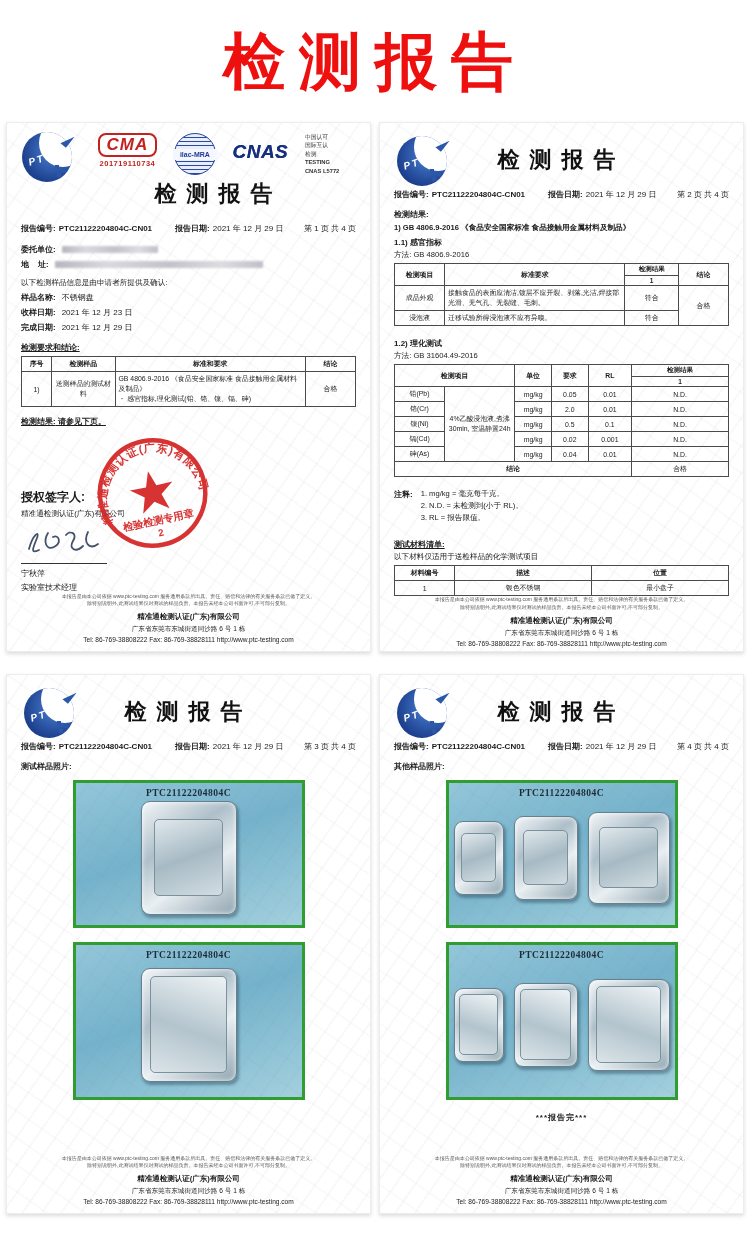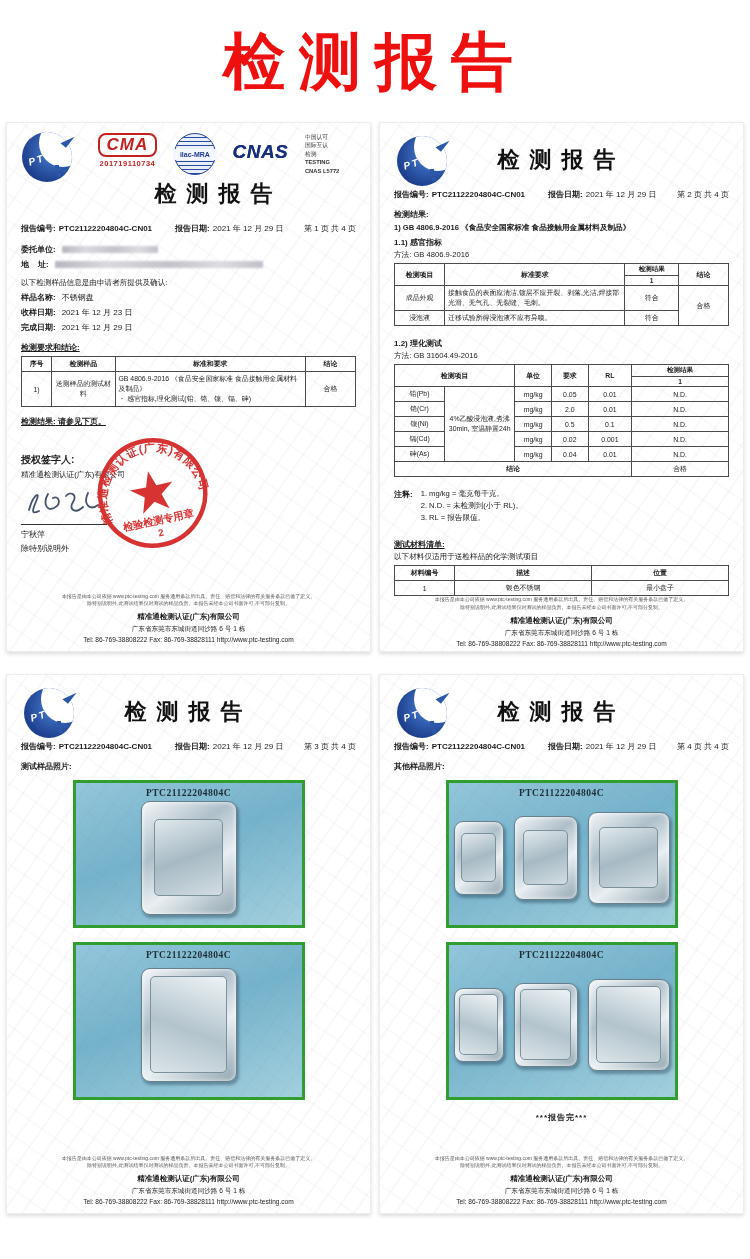--- a/index.html
+++ b/index.html
@@ -69,21 +69,21 @@
   th, td { border:1px solid #4a4a4a; font-size:6.9px; padding:2px 3px; text-align:center; vertical-align:middle; font-weight:normal; }
   th { font-weight:bold; }
   td.left { text-align:left; }
   .sub-h { font-size:6.5px; padding:1px; }
 
   .result-note { font-size:8px; font-weight:bold; margin-top:9px; }
   .result-note u { text-decoration:underline; }
 
   
   .signer { position:relative; margin-top:26px; height:118px; }
-  .signer .s1 { font-size:10px; font-weight:bold; }
+  .signer .s1 { font-size:12px; font-weight:bold;margin-top:36px; }
   .signer .s2 { font-size:7.6px; margin-top:3px; }
   .sig-wrap { width:86px; border-bottom:1.5px solid #333; margin-top:6px; }
   .signer .s3 { font-size:8px; margin-top:4px; }
   .signer .s4 { font-size:8px; margin-top:3px; }
   .stamp { position:absolute; left:74px; top:-18px; transform:rotate(-12deg); opacity:.92; }
 
   
   .page-footer { margin-top:auto; text-align:center; padding-bottom:2px; }
   .disc { font-size:5px; color:#555; line-height:1.55; filter:blur(.3px); }
   .f-company { font-size:7.5px; font-weight:bold; margin-top:4px; }
@@ -199,21 +199,21 @@
 
     <div class="signer">
       <div class="s1">授权签字人:</div>
       <div class="s2">精准通检测认证(广东)有限公司</div>
       <div class="sig-wrap">
         <svg width="84" height="34" viewBox="0 0 84 34">
           <path d="M8 24 C12 9 19 5 16 13 C13 21 8 30 18 25 M27 8 C22 16 25 26 33 22 C41 18 38 9 32 12 M45 10 C49 5 57 8 52 16 C47 24 55 28 62 21 M67 7 C62 17 68 26 77 19" stroke="#44526a" stroke-width="1.8" fill="none" stroke-linecap="round"></path>
         </svg>
       </div>
       <div class="s3">宁秋萍</div>
-      <div class="s4">除特别说明外</div>
+      <div class="s4">实验室技术经理</div>
       <div class="stamp">
         <svg width="116" height="116" viewBox="0 0 130 130">
           <circle cx="65" cy="65" r="59" fill="none" stroke="#d42222" stroke-width="5"></circle>
           <path id="stampArc" d="M 16 92 A 53 53 0 1 1 114 92" fill="none"></path>
           <text font-size="12.5" fill="#d42222" font-weight="bold" letter-spacing="1"><textPath href="#stampArc" startOffset="2%">精准通检测认证(广东)有限公司</textPath></text>
           <polygon points="65,40 70.9,57.4 89.3,57 74.6,68 80.1,85.5 65,75 49.9,85.5 55.4,68 40.7,57 59.1,57.4" fill="#d42222"></polygon>
           <text x="65" y="100" text-anchor="middle" font-size="11.5" fill="#d42222" font-weight="bold">检验检测专用章</text>
           <text x="65" y="114" text-anchor="middle" font-size="11" fill="#d42222" font-weight="bold">2</text>
         </svg>
       </div>

